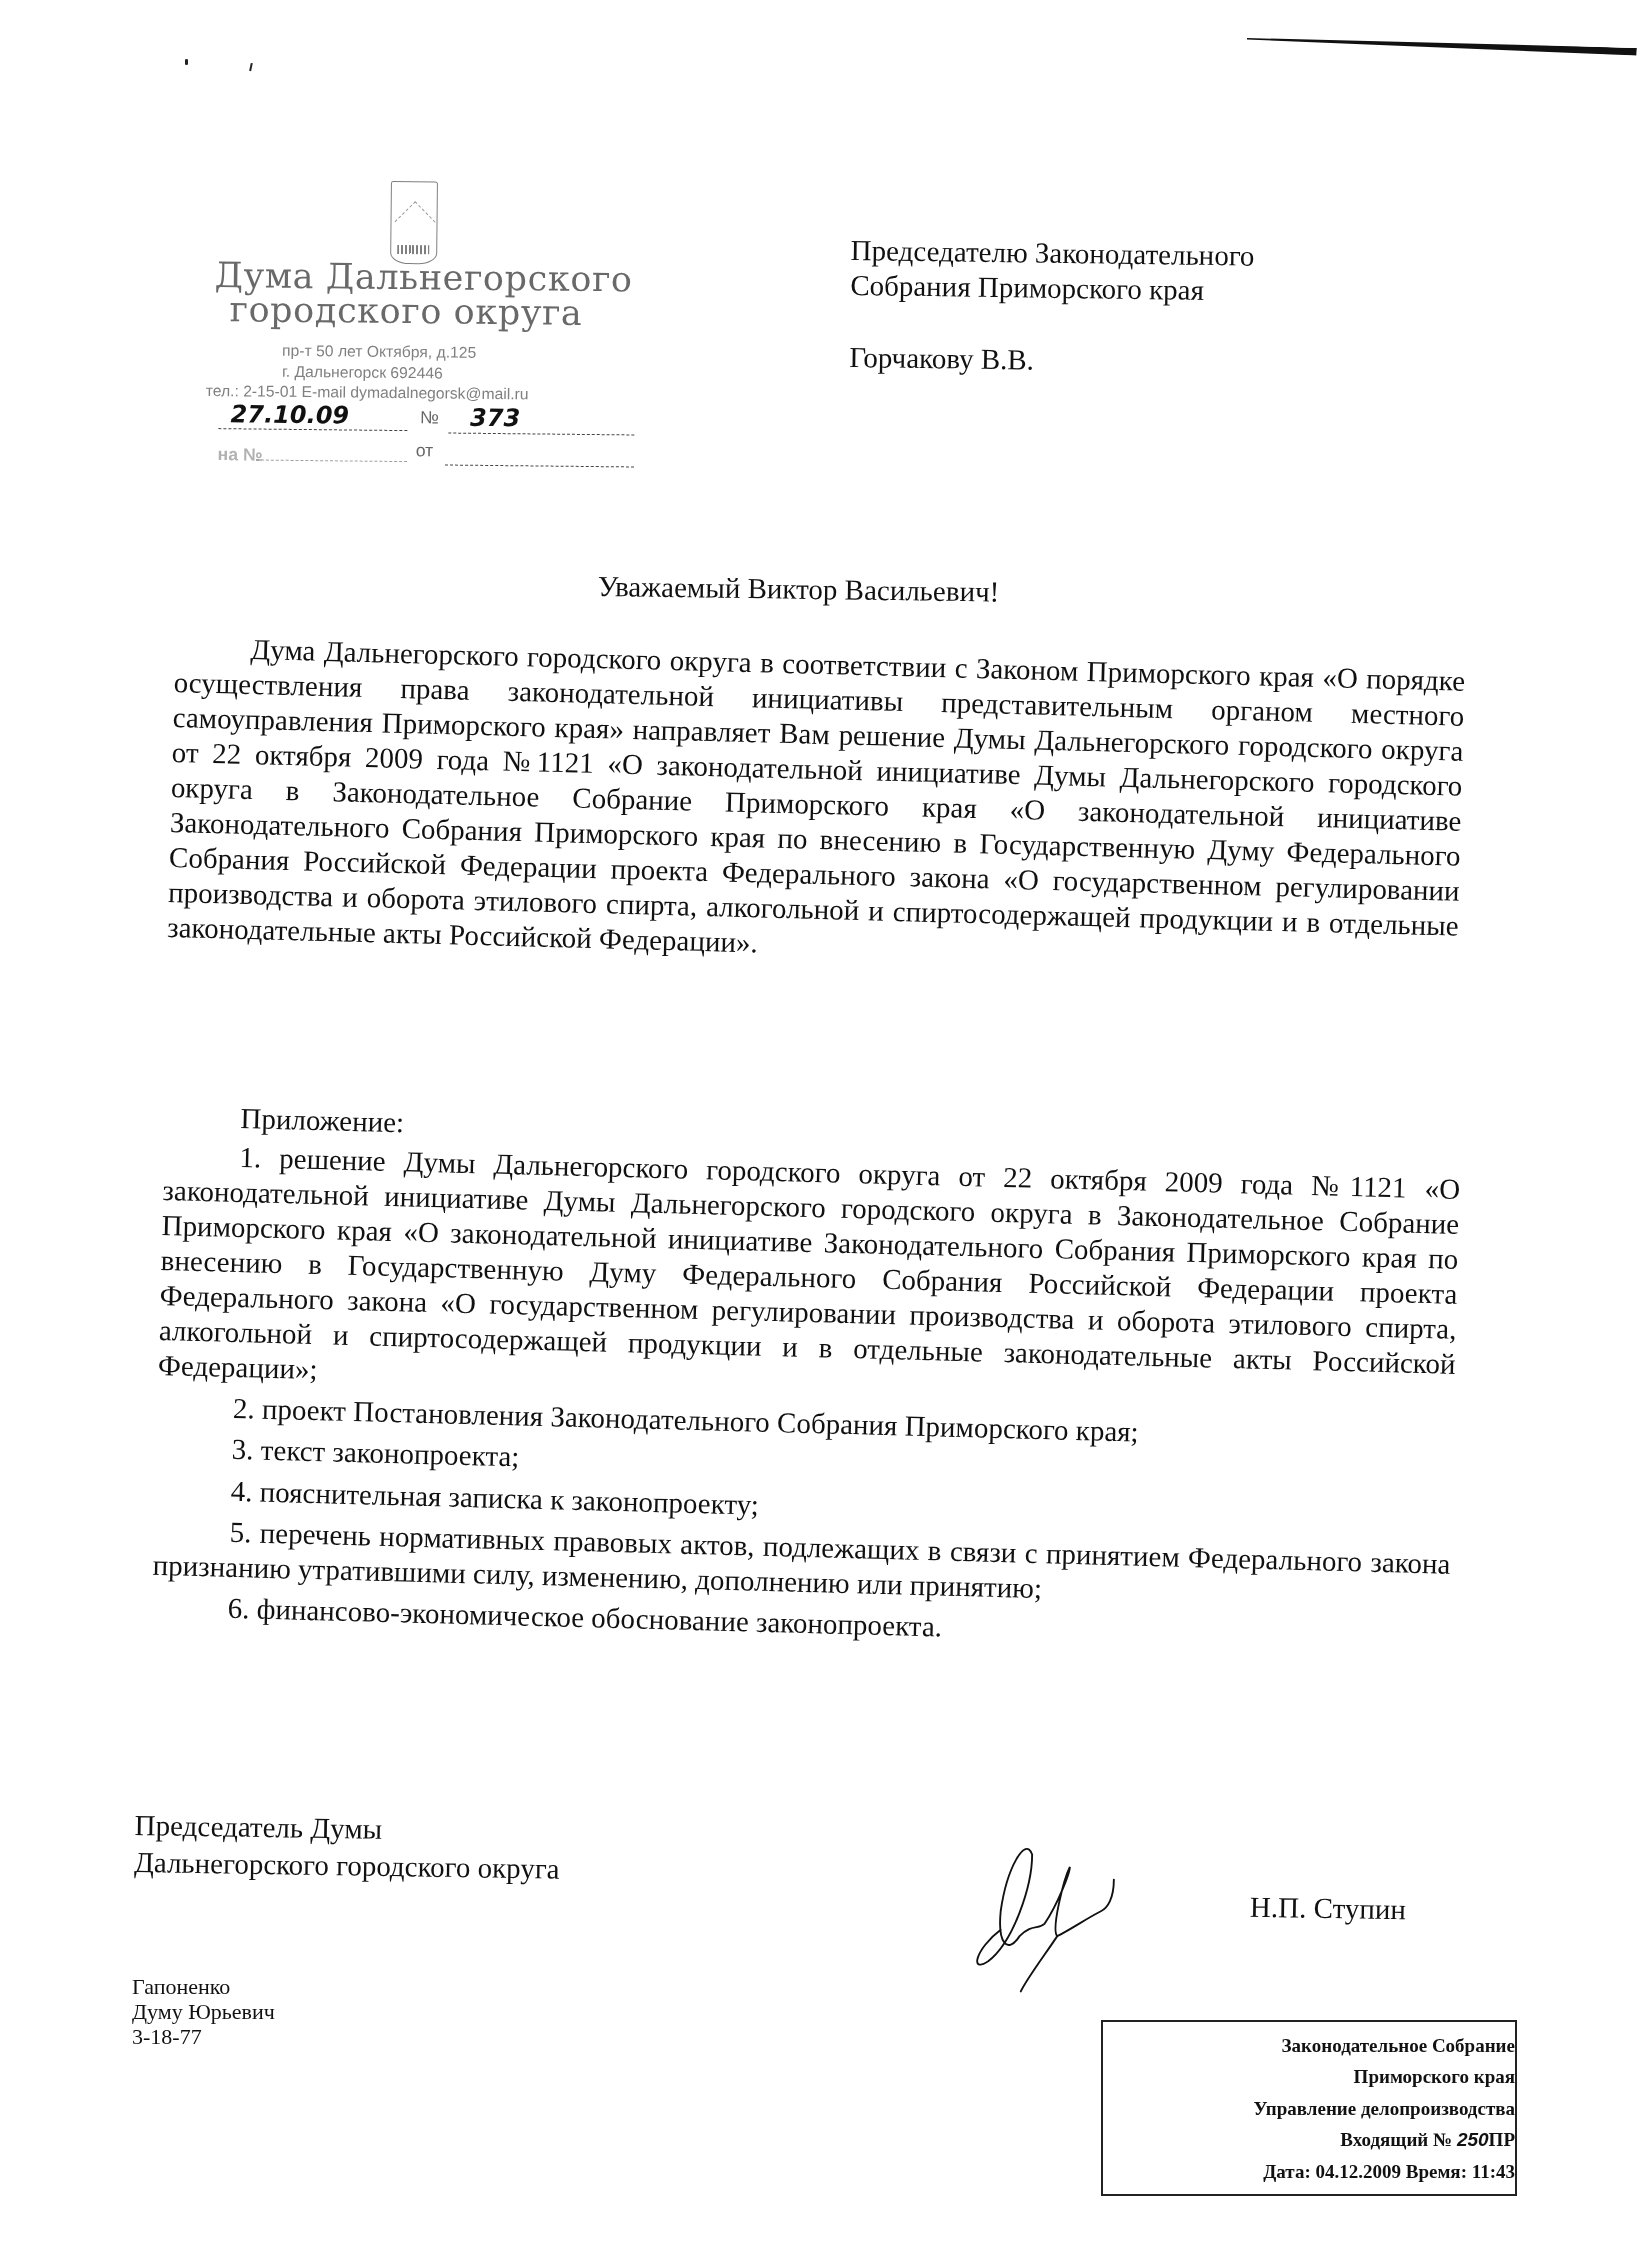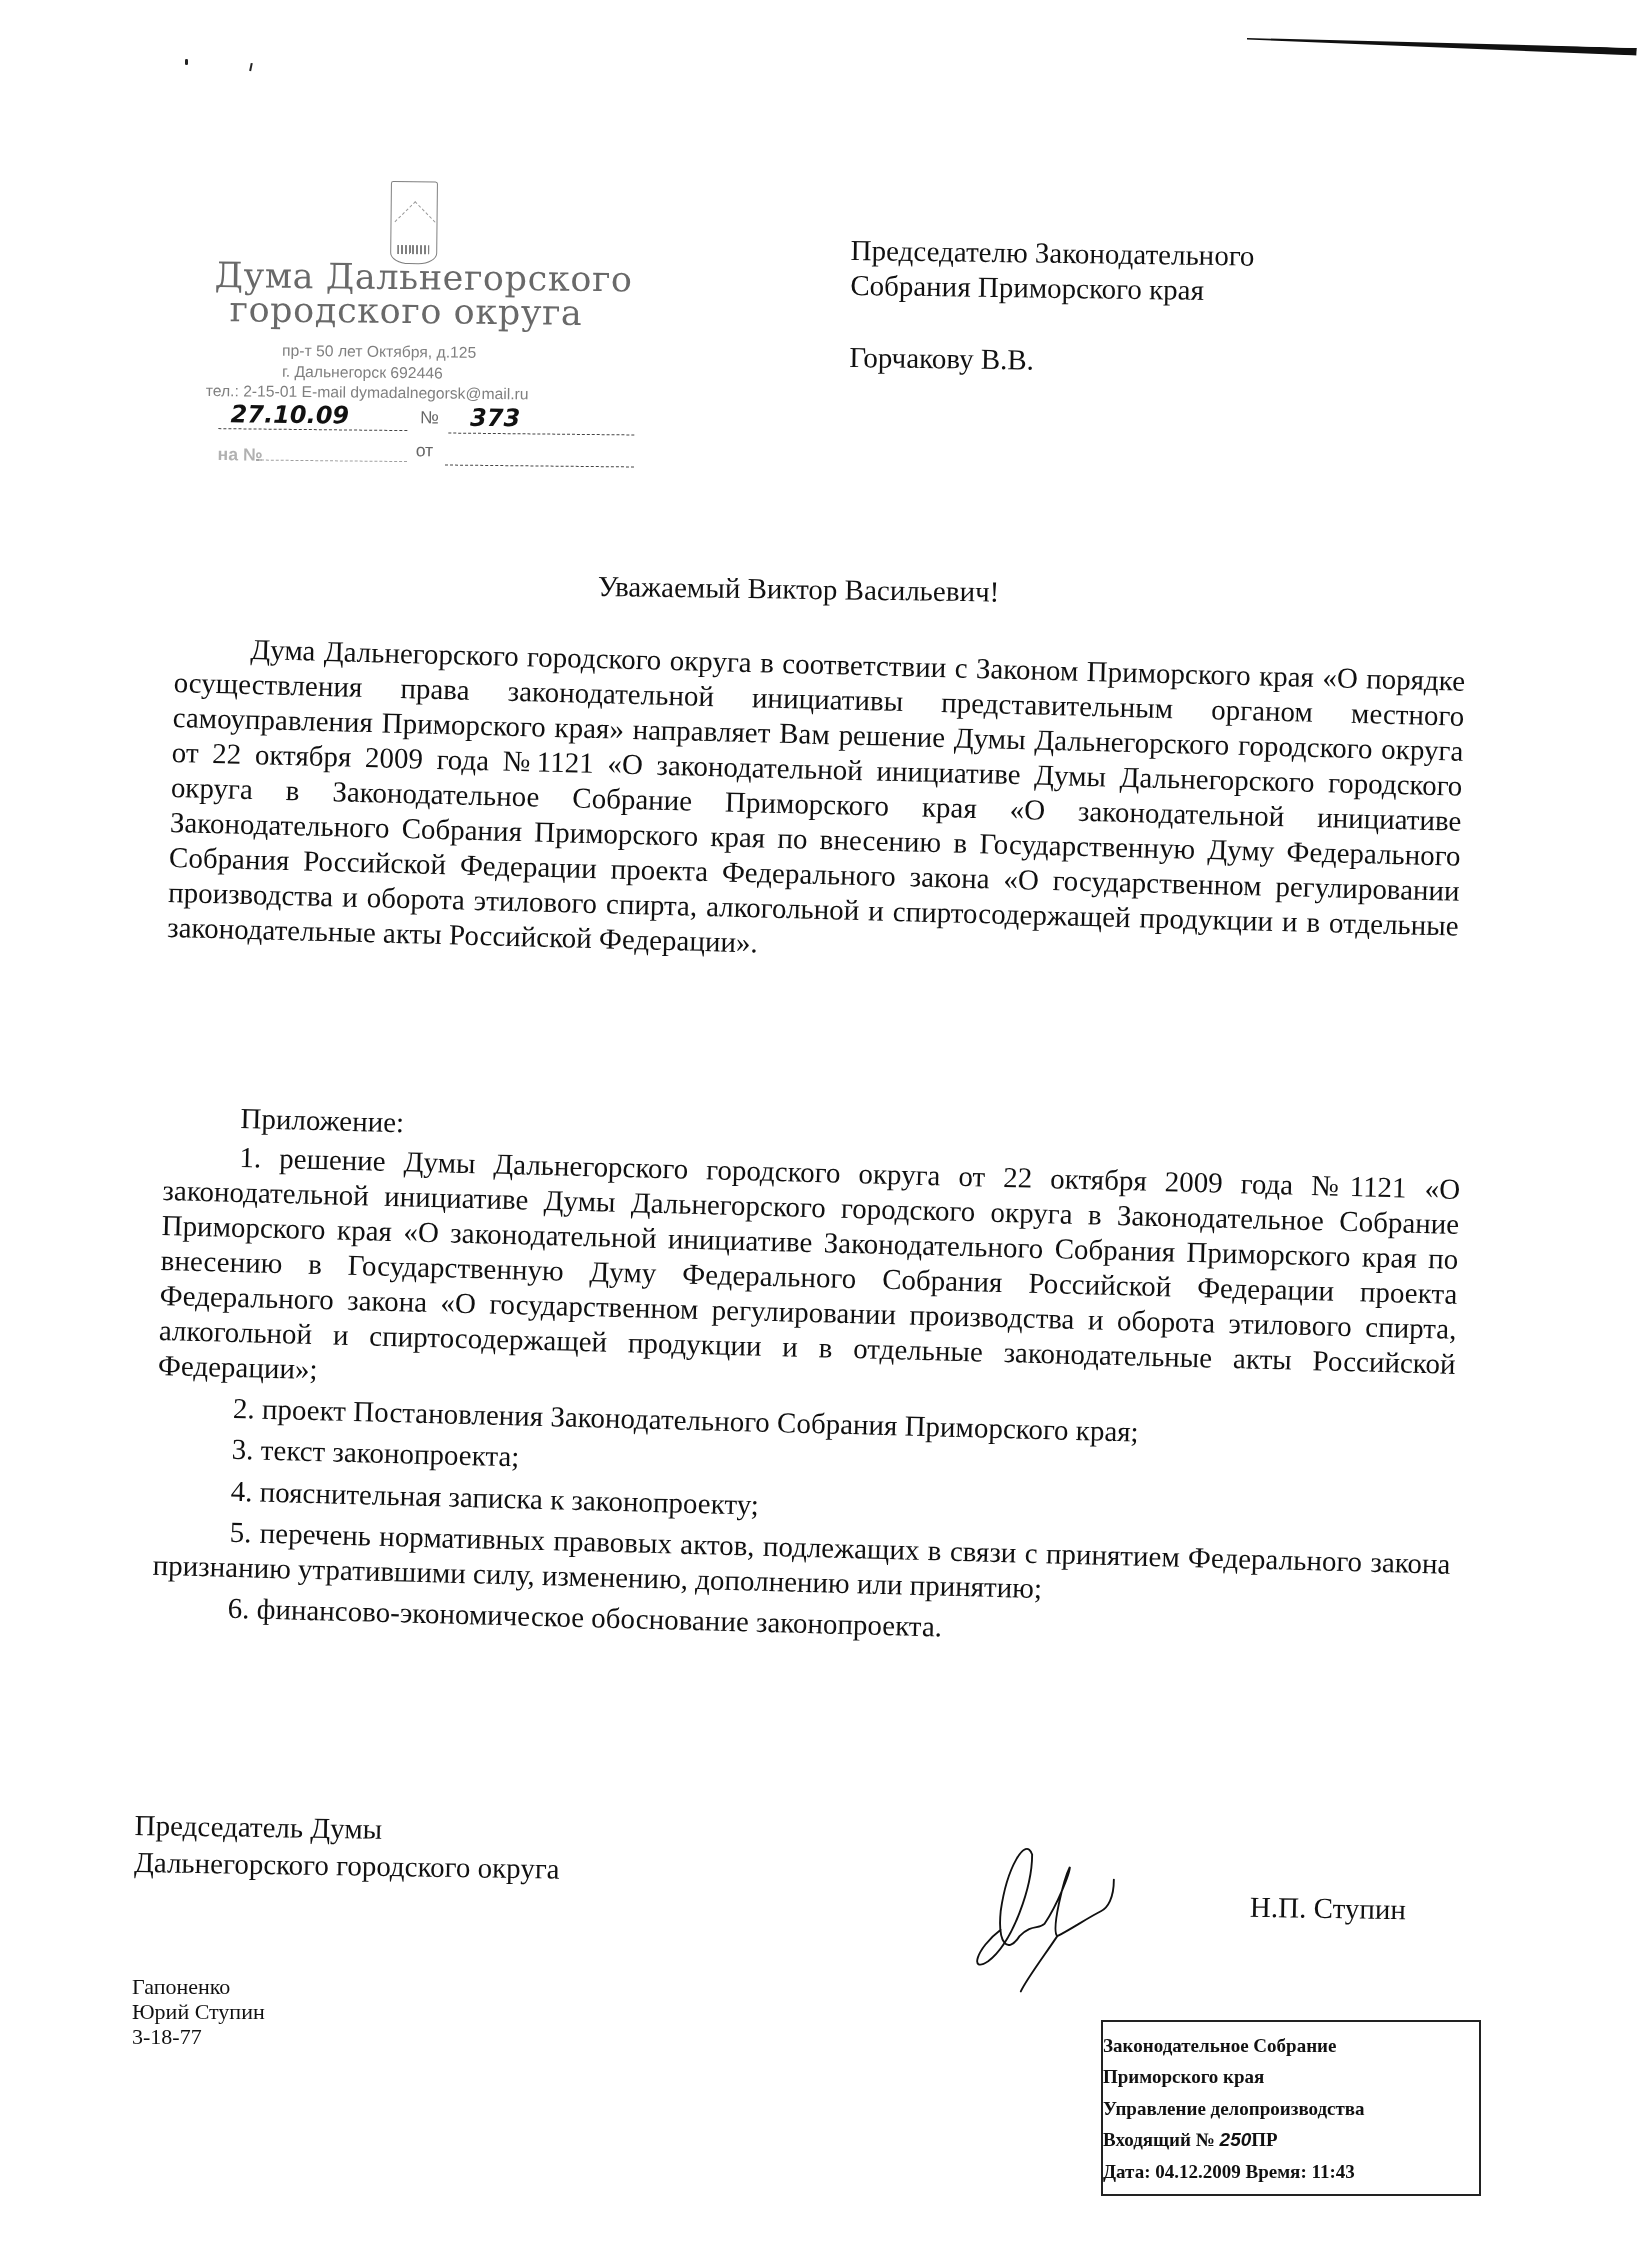--- a/index.html
+++ b/index.html
@@ -50,22 +50,22 @@
   .appendix .item { margin:0 0 6.3px 0; text-indent:76px; }
   
   .sig-block { left:135px; top:1807px; font-size:29px; line-height:37px; transform:rotate(0.9deg); transform-origin:left top; }
   .sig-block div { white-space:nowrap; }
   .signature { left:963px; top:1829px; width:220px; height:164px; }
   .signer { left:1250px; top:1892px; font-size:29px; white-space:nowrap; transform:rotate(0.9deg); }
   
   .executor { left:132px; top:1974px; font-size:22px; line-height:25px; }
   .executor div { white-space:nowrap; }
   
-  .stamp { left:1101px; top:2020px; width:380px; height:176px; border:2.5px double #222;
-           box-sizing:border-box; text-align:left; font-weight:bold; font-size:19px; line-height:31.5px;
+  .stamp { left:1101px; top:2020px; width:416px; height:176px; border:2.5px double #222;
+           box-sizing:border-box; text-align:right; font-weight:bold; font-size:19px; line-height:31.5px;
            padding-top:7.6px; }
   .stamp div { white-space:nowrap; }
   .stamp .numhand { font-family:Liberation Sans, sans-serif; font-style:italic; }
 </style>
 </head>
 <body>
 
 <div class="abs scan-dot1"></div>
 <div class="abs scan-dot2"></div>
 <div class="abs scan-bar"></div>
@@ -118,21 +118,21 @@
   <div>Председатель Думы</div>
   <div>Дальнегорского городского округа</div>
 </div>
 <svg class="abs signature" viewBox="0 0 350 260">
   <path d="M60 160 C 20 190, 10 230, 40 210 C 80 180, 110 90, 110 40 C 100 10, 70 60, 60 130 C 55 180, 70 200, 90 170 C 110 150, 120 160, 130 150 C 150 120, 170 70, 170 60 C 160 80, 140 160, 150 170 C 170 160, 200 140, 220 130 C 230 125, 240 110, 240 80 M 150 170 C 130 200, 100 240, 92 258" fill="none" stroke="#111" stroke-width="3" stroke-linecap="round"></path>
 </svg>
 <div class="abs signer">Н.П. Ступин</div>
 
 <div class="abs executor">
   <div>Гапоненко</div>
-  <div>Юрий Ступин</div>
+  <div>Думу Юрьевич</div>
   <div>3-18-77</div>
 </div>
 
 <div class="abs stamp">
   <div>Законодательное Собрание</div>
   <div>Приморского края</div>
   <div>Управление делопроизводства</div>
   <div>
     <span>Входящий №</span>
     <span class="numhand">250</span><span>ПР</span>

